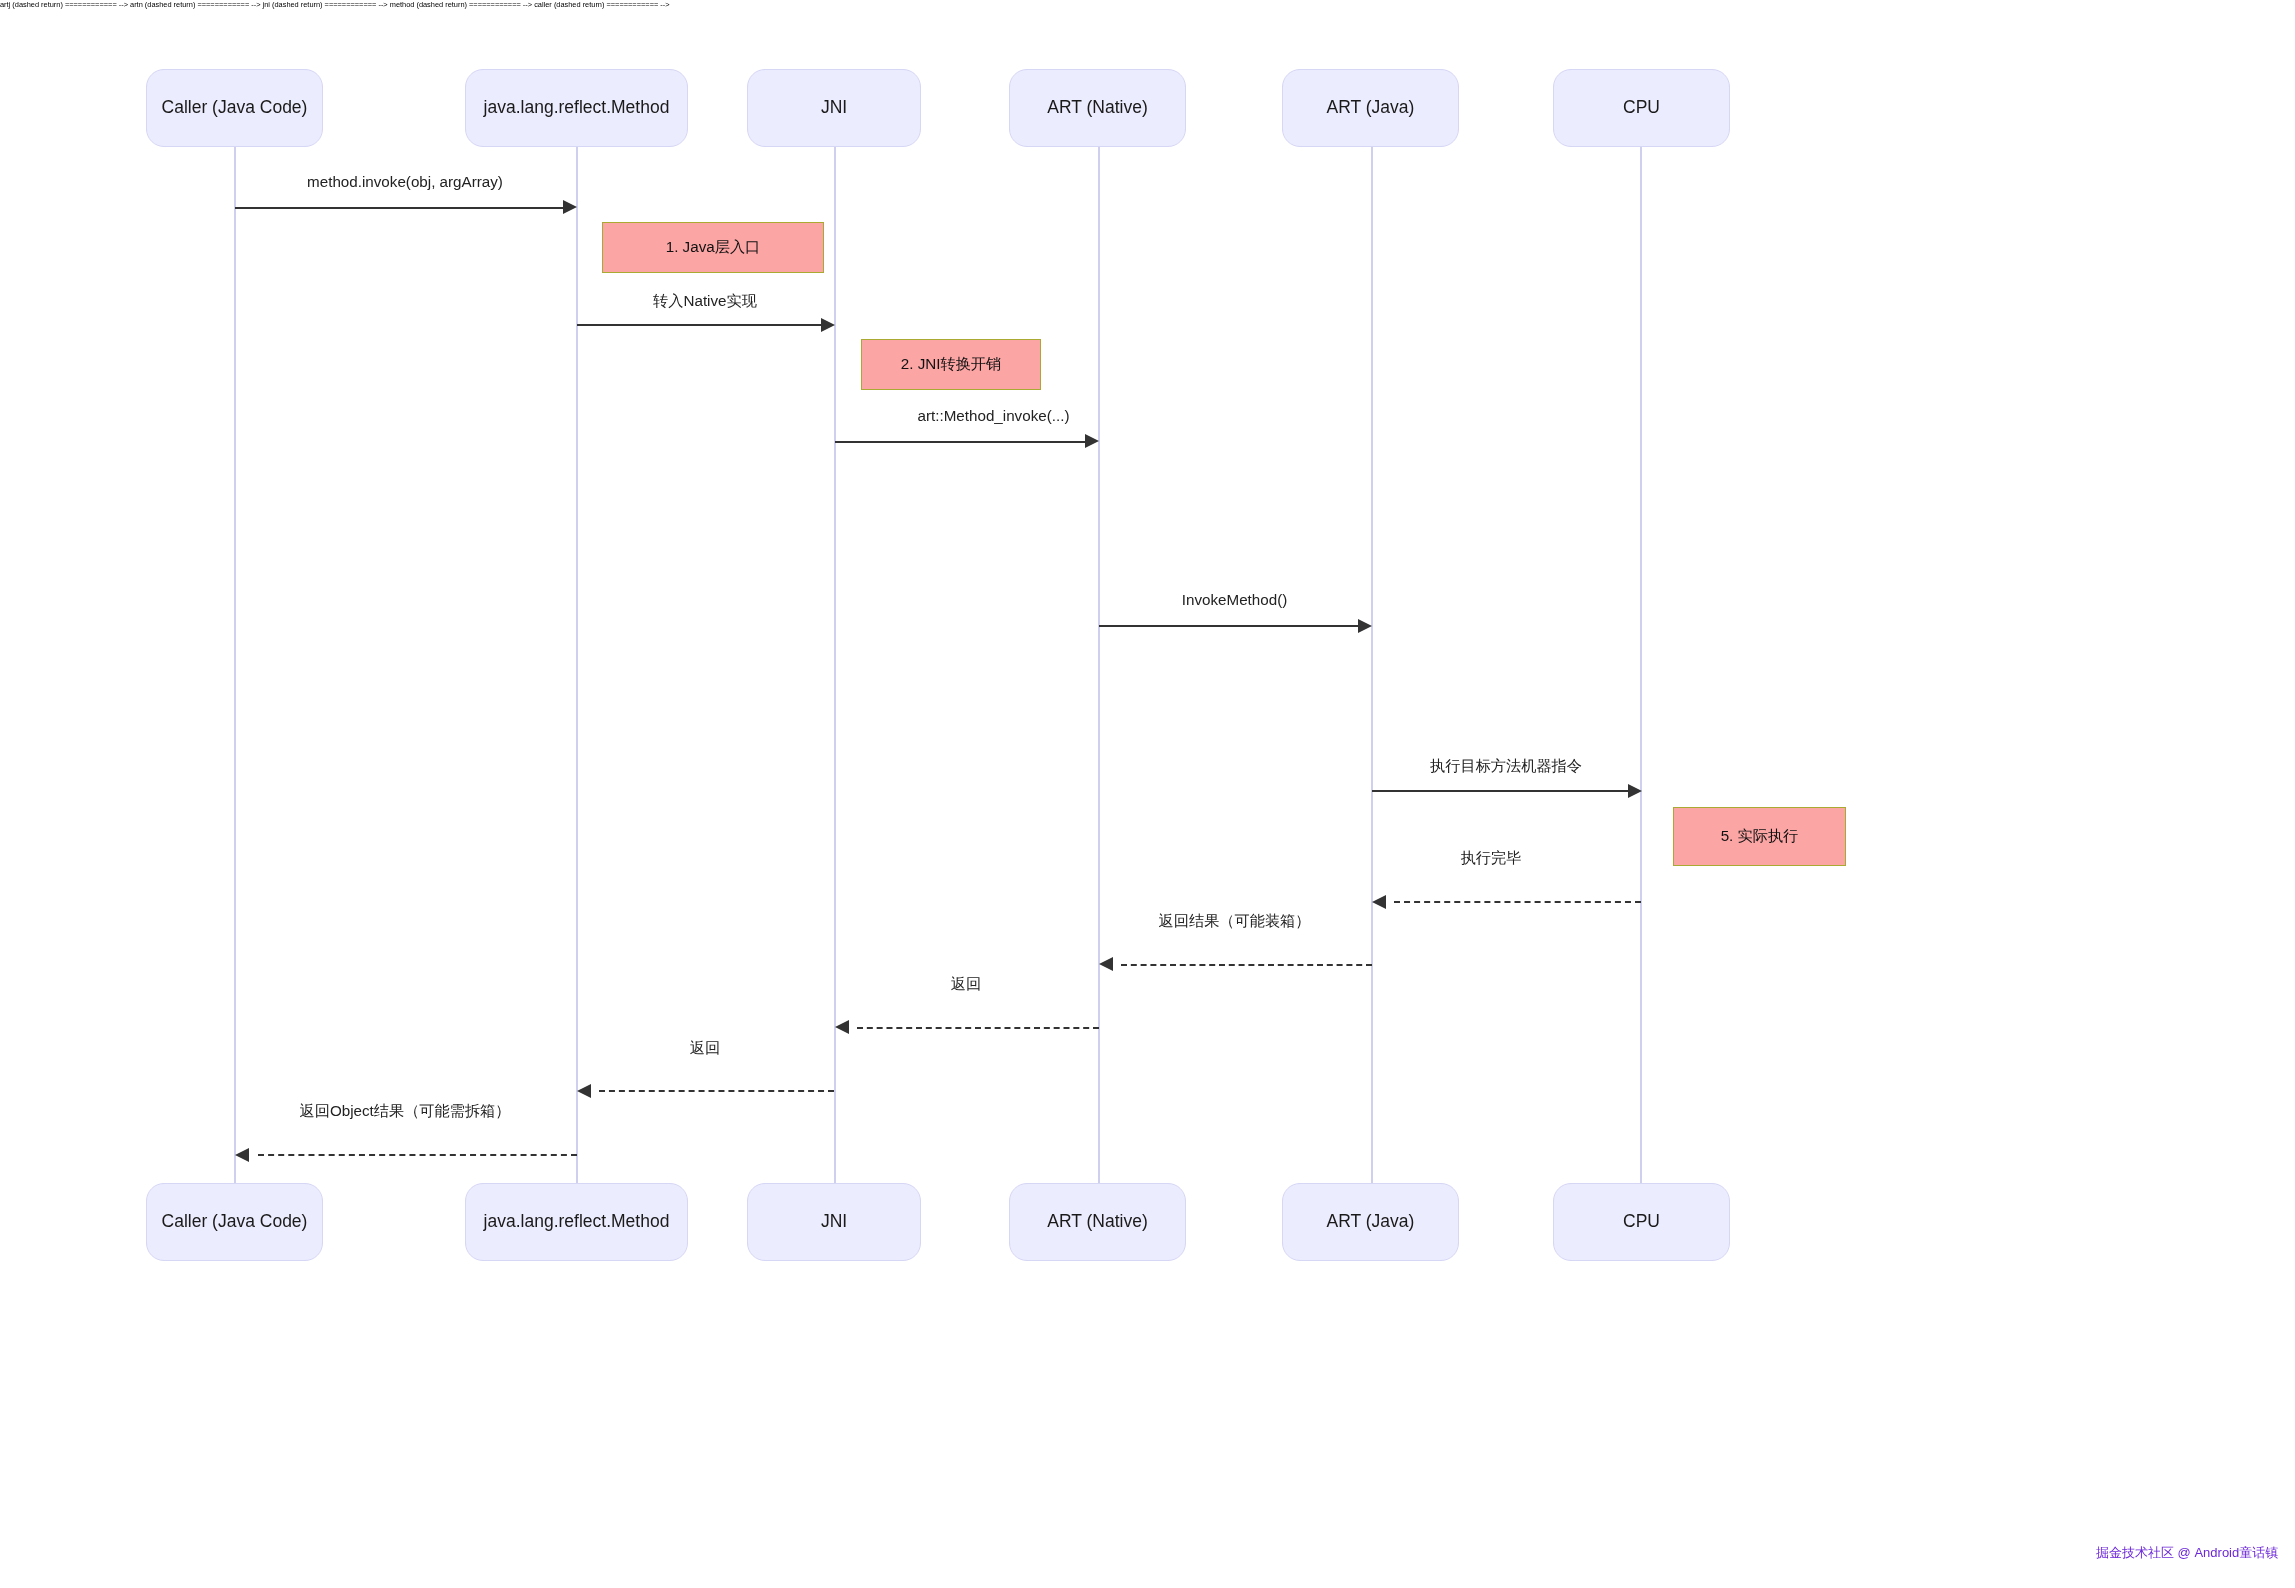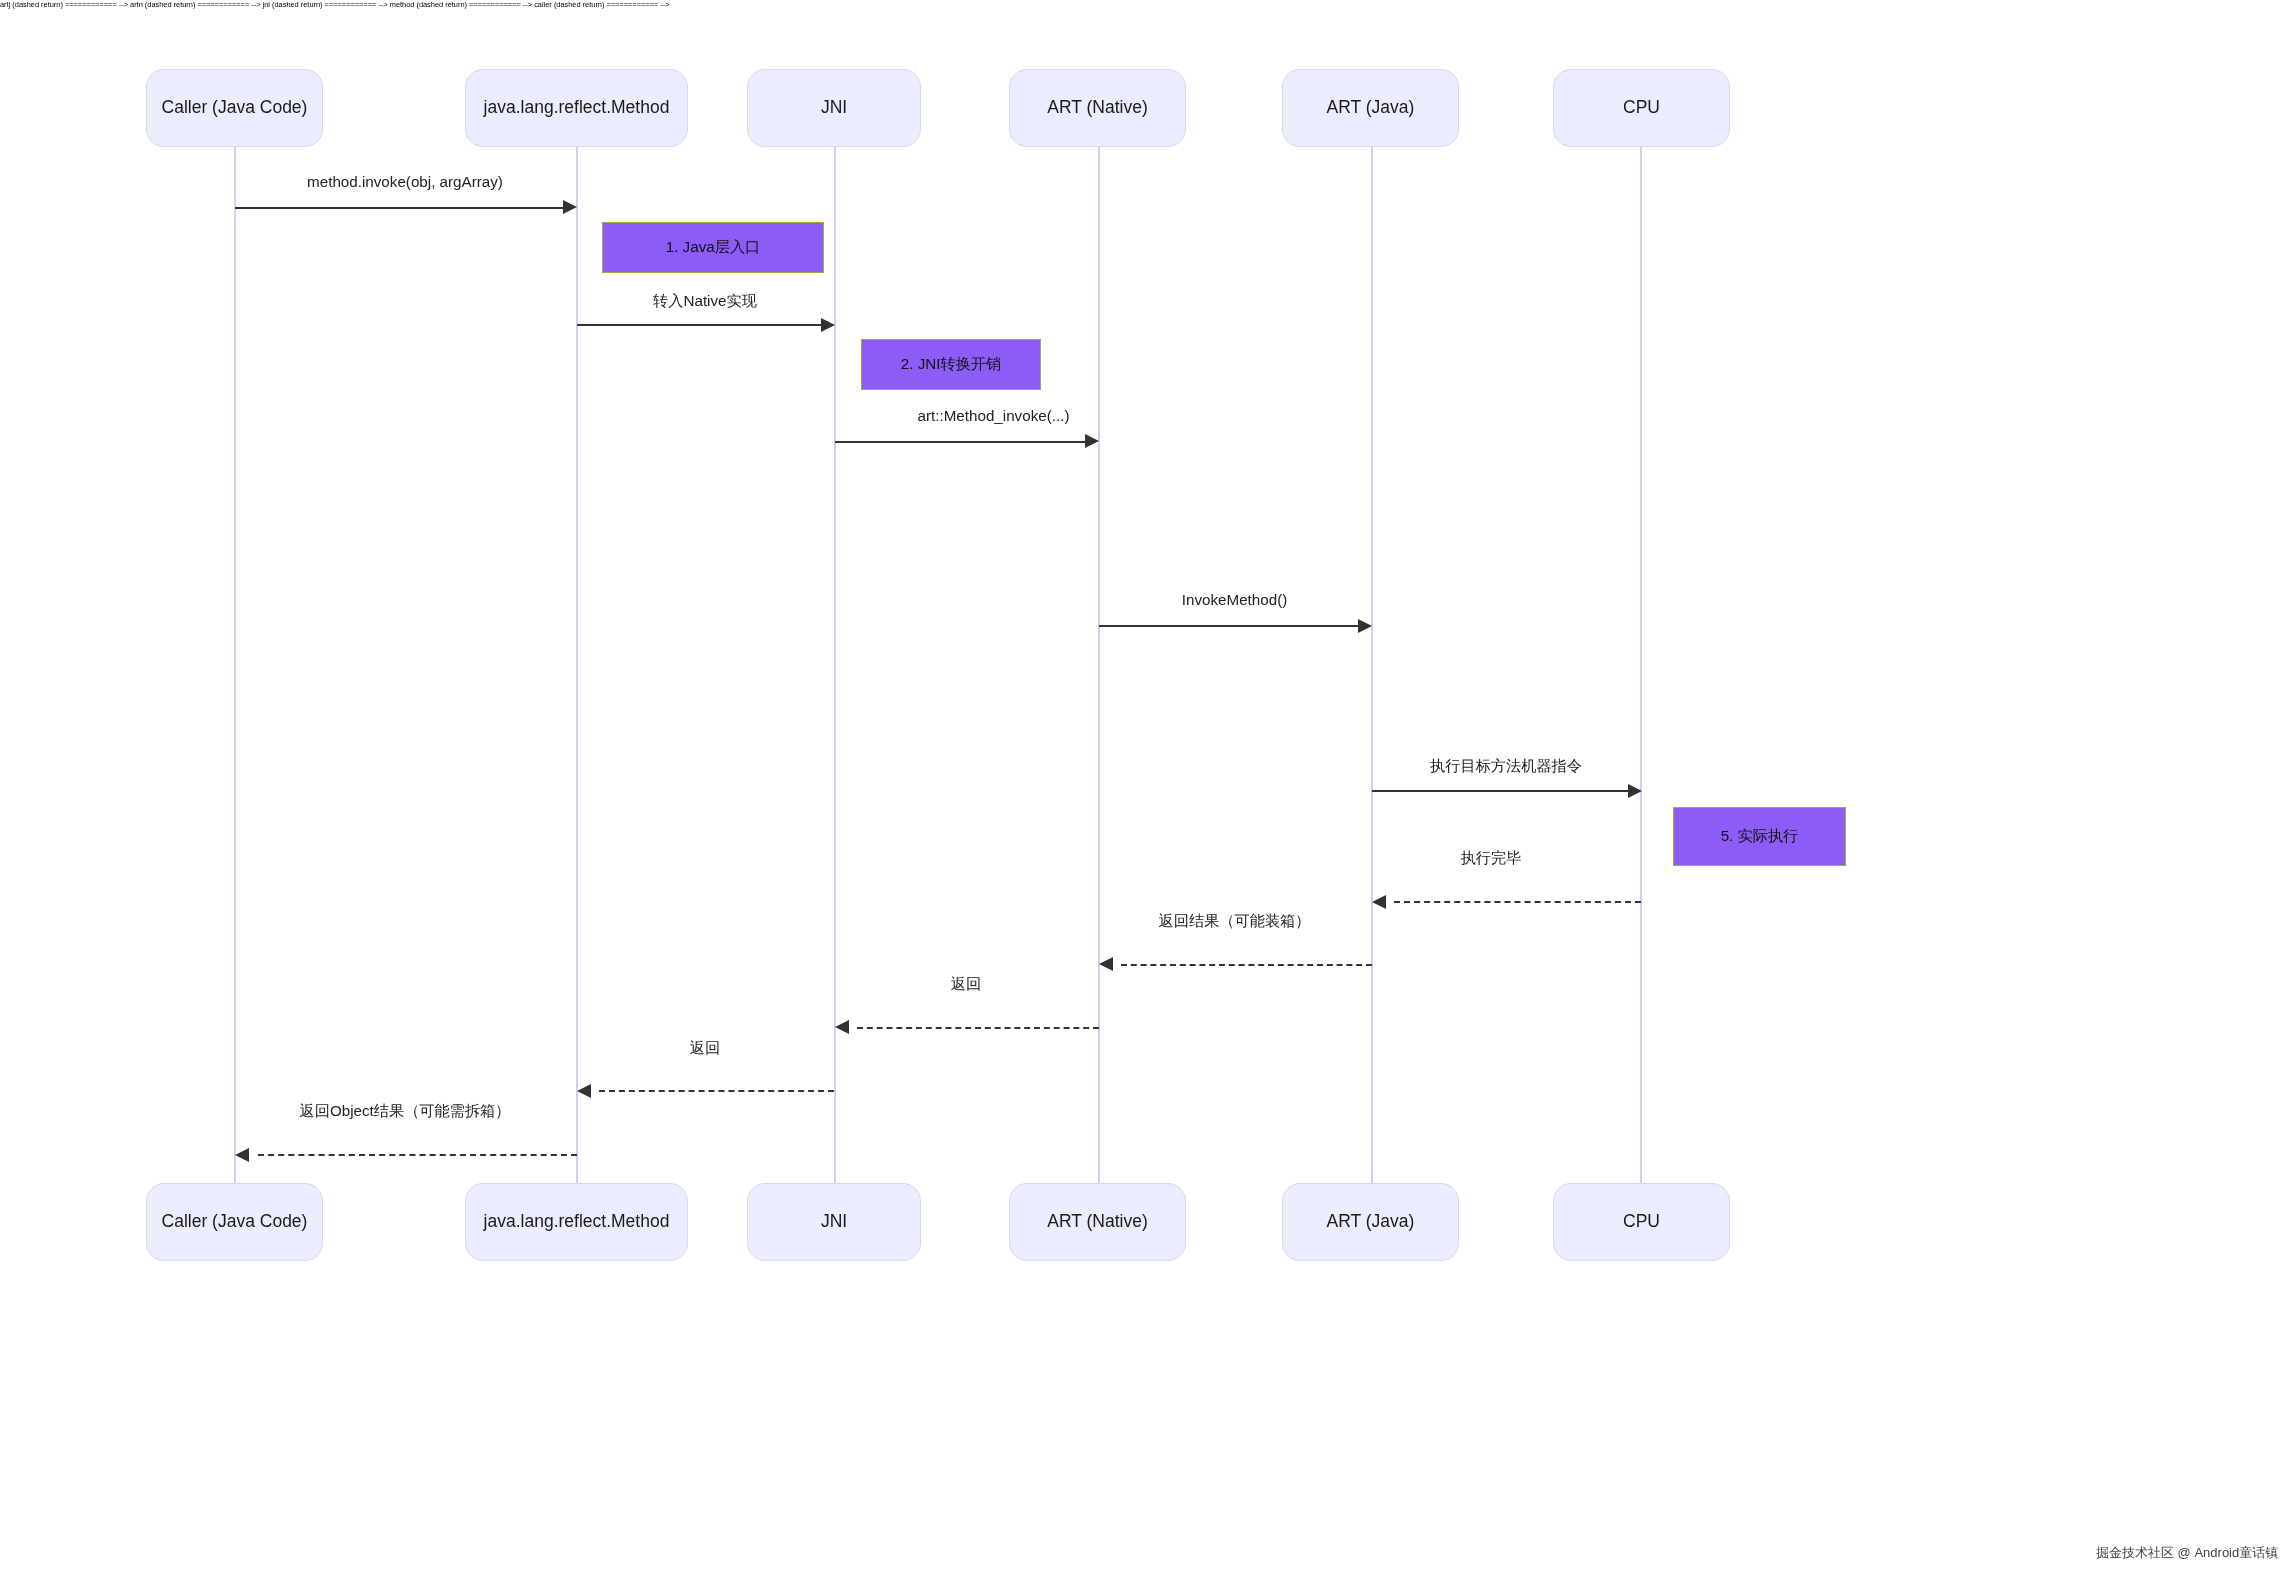--- a/index.html
+++ b/index.html
@@ -72,41 +72,41 @@
     font-size: 15.2px;
     color: #222222;
     white-space: nowrap;
     text-align: center;
     z-index: 3;
   }
   
   .note {
     position: absolute;
     box-sizing: border-box;
-    background: #8b5cf6;
+    background: #fca5a5;
     border: 1.4px solid #AAAA33;
     color: #111111;
     font-size: 15.2px;
     line-height: 1.32;
     text-align: center;
     display: flex;
     flex-direction: column;
     align-items: center;
     justify-content: center;
     padding: 3.7px 8.3px;
     z-index: 5;
   }
   .note .nline {
     white-space: nowrap;
   }
   
   .watermark {
     position: absolute;
     font-size: 13px;
-    color: #404040;
+    color: #6d28d9;
     white-space: nowrap;
     z-index: 6;
   }
 </style>
 </head>
 <body>
 
 <div id="canvas">
 
   

